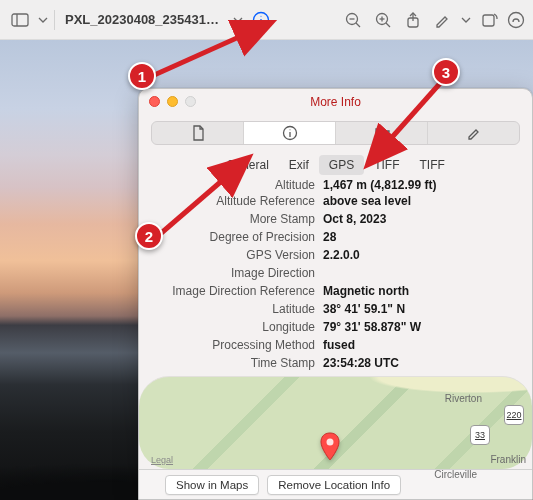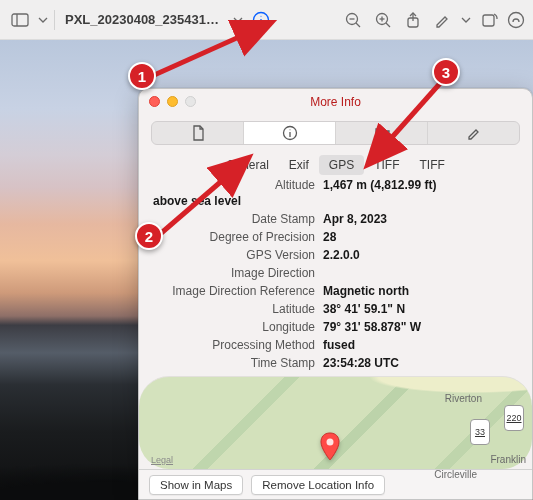--- a/index.html
+++ b/index.html
@@ -61,24 +61,24 @@
   .map { flex:1; position:relative;
     background:
       radial-gradient(120% 80% at 85% 0%, #edeeca 0 20%, transparent 22%),
       linear-gradient(135deg, #d4e2bd 0 30%, #bfd6ad 30% 33%, #d3e1bb 33% 55%, #bcd3aa 55% 58%, #d1e0ba 58% 80%, #bfd5ac 80% 83%, #cfdfb8 83% 100%);
     border-top:1px solid #e2e0dc;
     border-radius:30px;
   }
   .pin { position:absolute; left:180px; top:55px; width:22px; height:30px; }
   .pin svg{ filter: drop-shadow(0 2px 2px rgba(0,0,0,.25)); }
   .town { position:absolute; font-size:10px; color:#6a6a6a; }
-  .shield { position:absolute; width:20px; height:26px; background:#fff; border:1px solid #9a9a9a; border-radius:4px; font-size:9px; display:flex; align-items:center; justify-content:center; color:#333;text-decoration:underline;}
+  .shield { position:absolute; width:20px; height:20px; background:#fff; border:1px solid #9a9a9a; border-radius:4px; font-size:9px; display:flex; align-items:center; justify-content:center; color:#333;text-decoration:underline;}
   .legal { position:absolute; left:12px; bottom:4px; font-size:9px; color:#8a8a8a; text-decoration:underline; }
 
-  .panel-foot { height:30px; border-top:1px solid #d2d2d2; background:#f6f4f4; display:flex; align-items:center; gap:8px; padding:0 10px; }
+  .panel-foot { height:30px; border-top:1px solid #d2d2d2; background:#f6f4f4; display:flex; align-items:center; gap:8px; padding:0 26px; }
   .foot-btn { font-size:11.5px; color:#333; background:#fff; border:1px solid #ccc; border-radius:4px; padding:3px 10px; box-shadow:0 1px 0 rgba(0,0,0,.04);}
 
   
   .marker { position:absolute; width:28px; height:28px; background:#d62127; border:2px solid #fff; border-radius:50%; color:#fff; font-weight:700; font-size:15px; display:flex; align-items:center; justify-content:center; box-shadow:0 2px 5px rgba(0,0,0,.35); z-index:30;}
   svg.anno { position:absolute; top:0; left:0; z-index:25; pointer-events:none; }
 </style>
 </head>
 <body>
 
 <div class="toolbar">
@@ -201,25 +201,26 @@
     <div class="subtab">TIFF</div>
     <div class="subtab">TIFF</div>
   </div>
 
   <div class="kv-wrap">
     <div class="kv cut">
         <div class="k">Altitude</div>
         <div class="v">1,467 m (4,812.99 ft)</div>
       </div>
     <div class="kv">
+        <div class="k">Altitude Reference</div>
         <div class="v">above sea level</div>
       </div>
     <div class="kv">
-        <div class="k">Date Stamp</div>
-        <div class="v">Apr 8, 2023</div>
+        <div class="k">More Stamp</div>
+        <div class="v">Oct 8, 2023</div>
       </div>
     <div class="kv">
         <div class="k">Degree of Precision</div>
         <div class="v">28</div>
       </div>
     <div class="kv">
         <div class="k">GPS Version</div>
         <div class="v">2.2.0.0</div>
       </div>
     <div class="kv">

